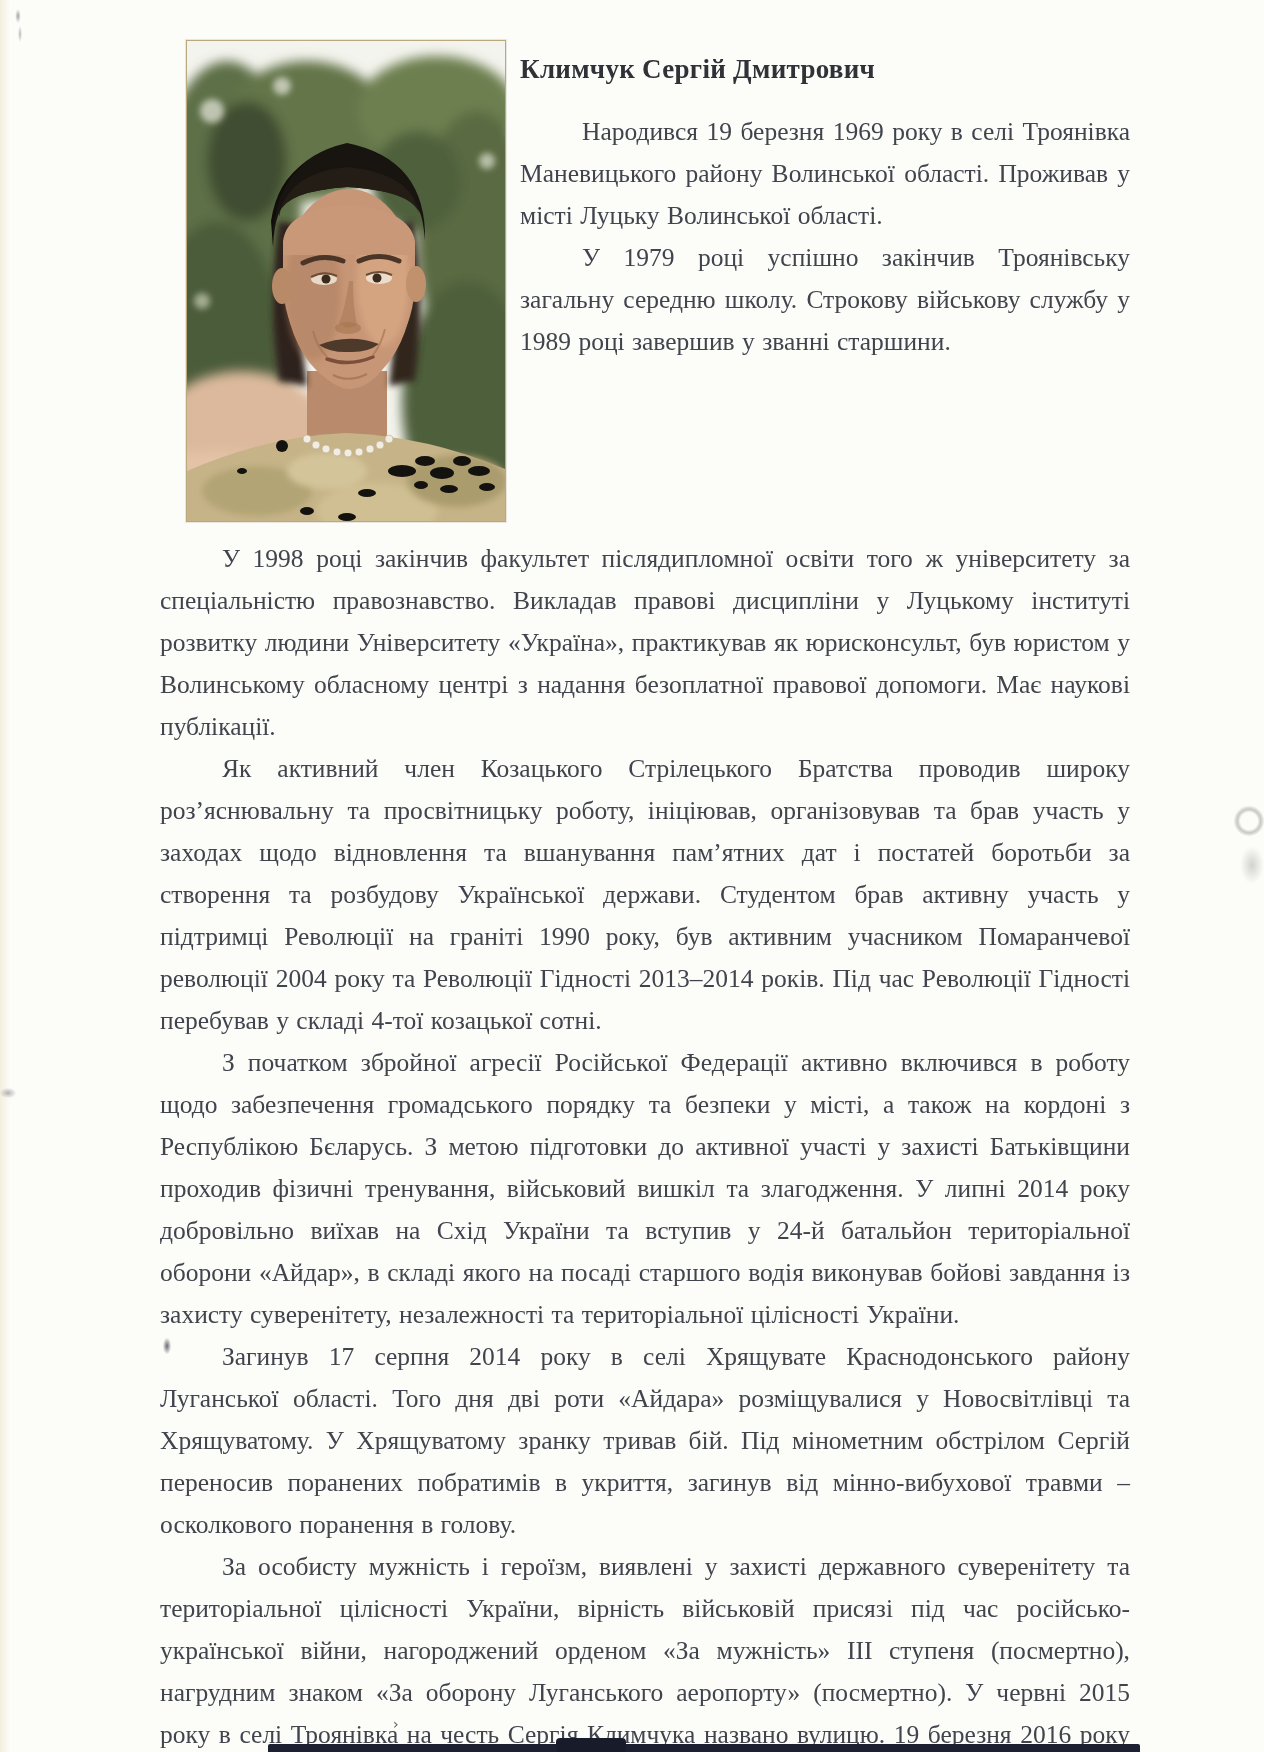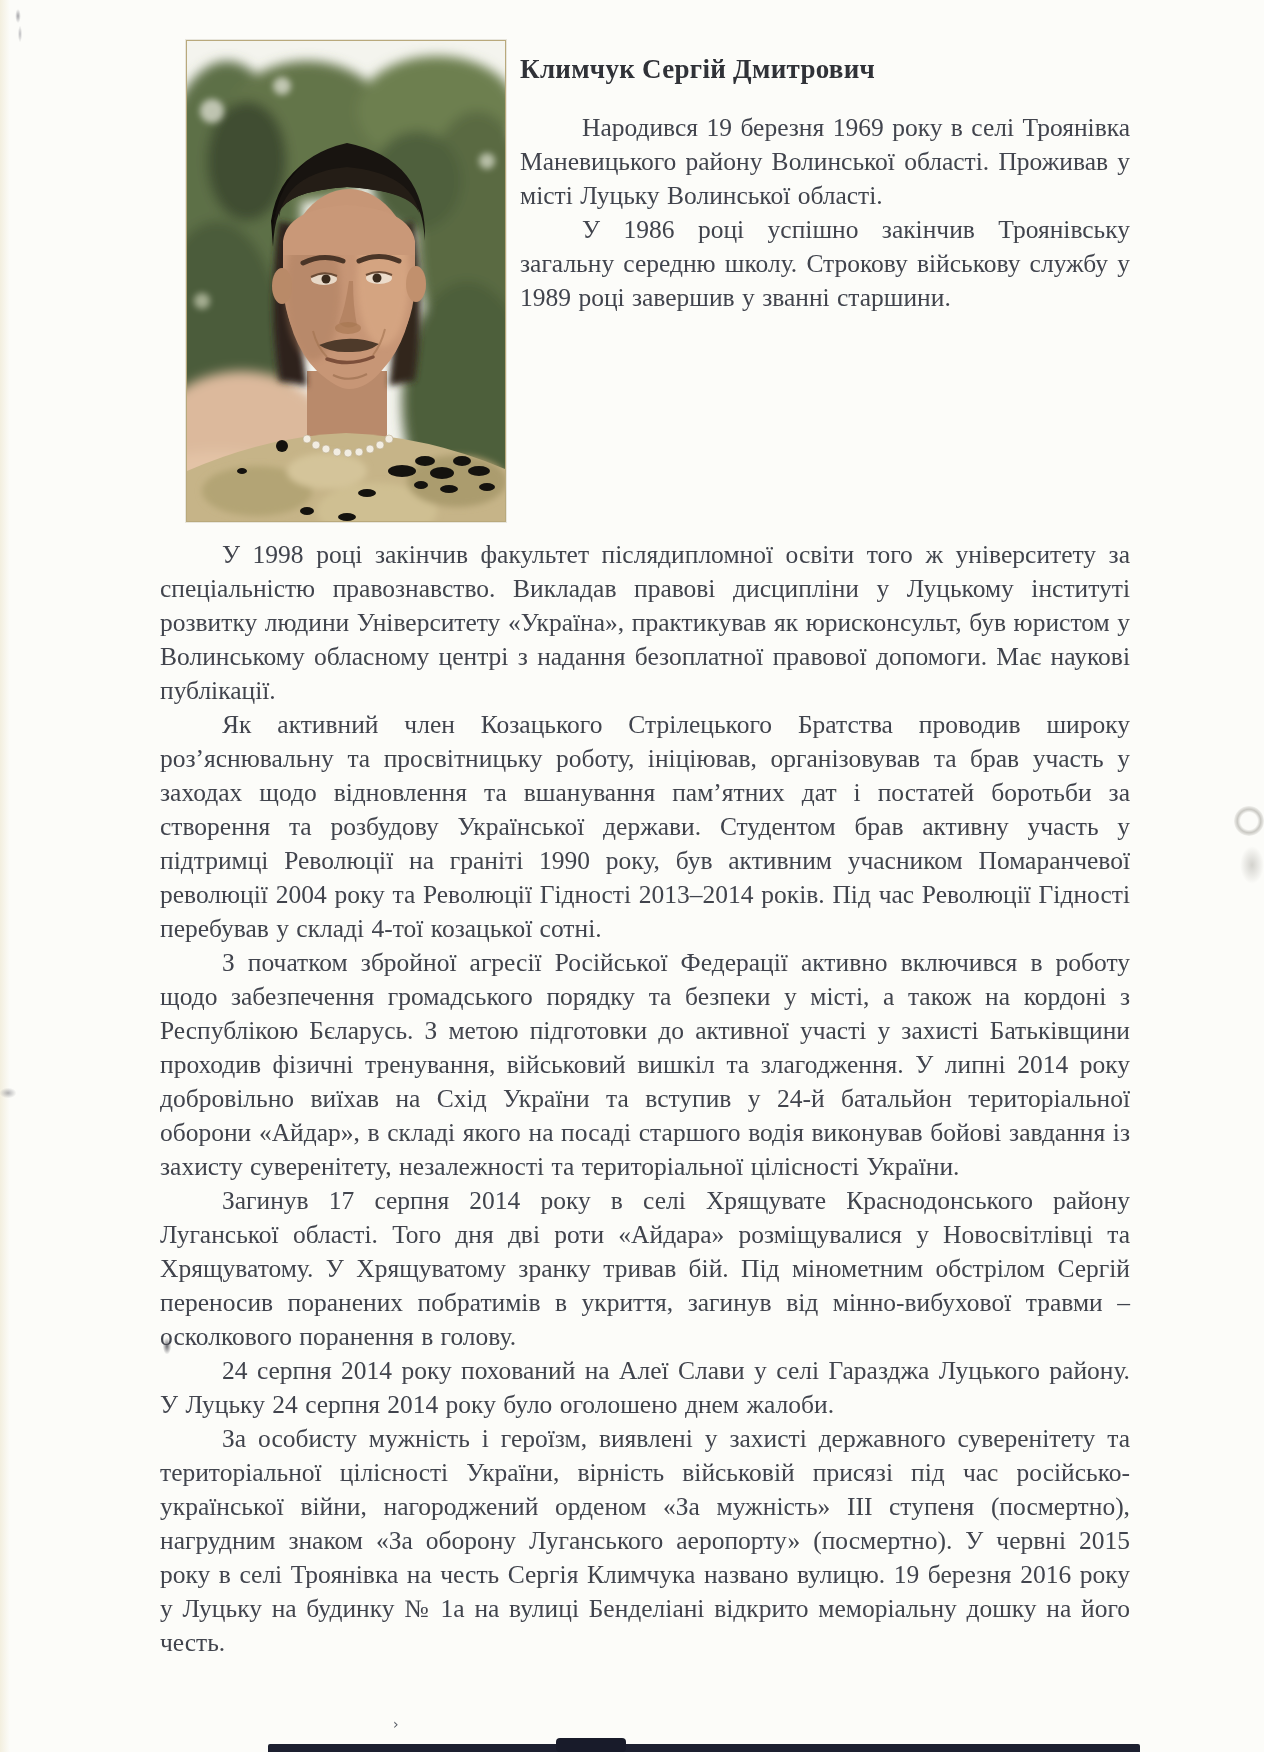--- a/index.html
+++ b/index.html
@@ -37,21 +37,21 @@
     box-sizing:border-box;
     background:#eef0e8;
     box-shadow:0 0 0 1px rgba(120,110,60,.15);
   }
   .portrait svg{display:block;width:100%;height:100%;}
   .bio p{
     margin:0;
     text-align:justify;
     text-indent:62px;
     font-size:25.5px;
-    line-height:34px;
+    line-height:42px;
     hyphens:none;
     word-spacing:1px;
   }
   .bio p.clear{clear:left;}
   
   .artifact{position:absolute;pointer-events:none;}
   .a-topleft{
     left:12px;top:6px;width:14px;height:40px;
     background:
       radial-gradient(ellipse 4px 10px at 6px 10px,#8d8d93 0%,rgba(141,141,147,0) 70%),
@@ -218,26 +218,25 @@
         <path d="M146 334 Q162 342 180 333" stroke="#9c6f50" stroke-width="2" fill="none" opacity=".7"></path>
 
         <path d="M126 290 Q130 306 140 316" stroke="#a0714f" stroke-width="2" fill="none" opacity=".6"></path>
         <path d="M198 288 Q194 304 186 314" stroke="#a0714f" stroke-width="2" fill="none" opacity=".6"></path>
       </svg>
     </figure>
 
     <h1>Климчук Сергій Дмитрович</h1>
 
     <p>Народився 19 березня 1969 року в селі Троянівка Маневицького району Волинської області. Проживав у місті Луцьку Волинської області.</p>
-    <p>У 1986 році успішно закінчив Троянівську загальну середню школу. Строкову військову службу у 1989 році завершив у званні старшини.</p>
+    <p>У 1979 році успішно закінчив Троянівську загальну середню школу. Строкову військову службу у 1989 році завершив у званні старшини.</p>
     <p class="clear">У 1998 році закінчив факультет післядипломної освіти того ж університету за спеціальністю правознавство. Викладав правові дисципліни у Луцькому інституті розвитку людини Університету «Україна», практикував як юрисконсульт, був юристом у Волинському обласному центрі з надання безоплатної правової допомоги. Має наукові публікації.</p>
     <p>Як активний член Козацького Стрілецького Братства проводив широку роз’яснювальну та просвітницьку роботу, ініціював, організовував та брав участь у заходах щодо відновлення та вшанування пам’ятних дат і постатей боротьби за створення та розбудову Української держави. Студентом брав активну участь у підтримці Революції на граніті 1990 року, був активним учасником Помаранчевої революції 2004 року та Революції Гідності 2013–2014 років. Під час Революції Гідності перебував у складі 4-тої козацької сотні.</p>
     <p>З початком збройної агресії Російської Федерації активно включився в роботу щодо забезпечення громадського порядку та безпеки у місті, а також на кордоні з Республікою Бєларусь. З метою підготовки до активної участі у захисті Батьківщини проходив фізичні тренування, військовий вишкіл та злагодження. У липні 2014 року добровільно виїхав на Схід України та вступив у 24-й батальйон територіальної оборони «Айдар», в складі якого на посаді старшого водія виконував бойові завдання із захисту суверенітету, незалежності та територіальної цілісності України.</p>
     <p>Загинув 17 серпня 2014 року в селі Хрящувате Краснодонського району Луганської області. Того дня дві роти «Айдара» розміщувалися у Новосвітлівці та Хрящуватому. У Хрящуватому зранку тривав бій. Під мінометним обстрілом Сергій переносив поранених побратимів в укриття, загинув від мінно-вибухової травми – осколкового поранення в голову.</p>
-    <p>24 серпня 2014 року похований на Алеї Слави у селі Гаразджа Луцького району. У Луцьку 24 серпня 2014 року було оголошено днем жалоби.</p>
     <p>За особисту мужність і героїзм, виявлені у захисті державного суверенітету та територіальної цілісності України, вірність військовій присязі під час російсько-української війни, нагороджений орденом «За мужність» ІІІ ступеня (посмертно), нагрудним знаком «За оборону Луганського аеропорту» (посмертно). У червні 2015 року в селі Троянівка на честь Сергія Климчука названо вулицю. 19 березня 2016 року у Луцьку на будинку № 1а на вулиці Бенделіані відкрито меморіальну дошку на його честь.</p>
 
   </article>
 
   <div class="artifact a-topleft"></div>
   <div class="artifact a-right1"></div>
   <div class="artifact a-right2"></div>
   <div class="artifact a-left1"></div>
   <div class="artifact a-left2"></div>
   <div class="artifact a-tick">›</div>

